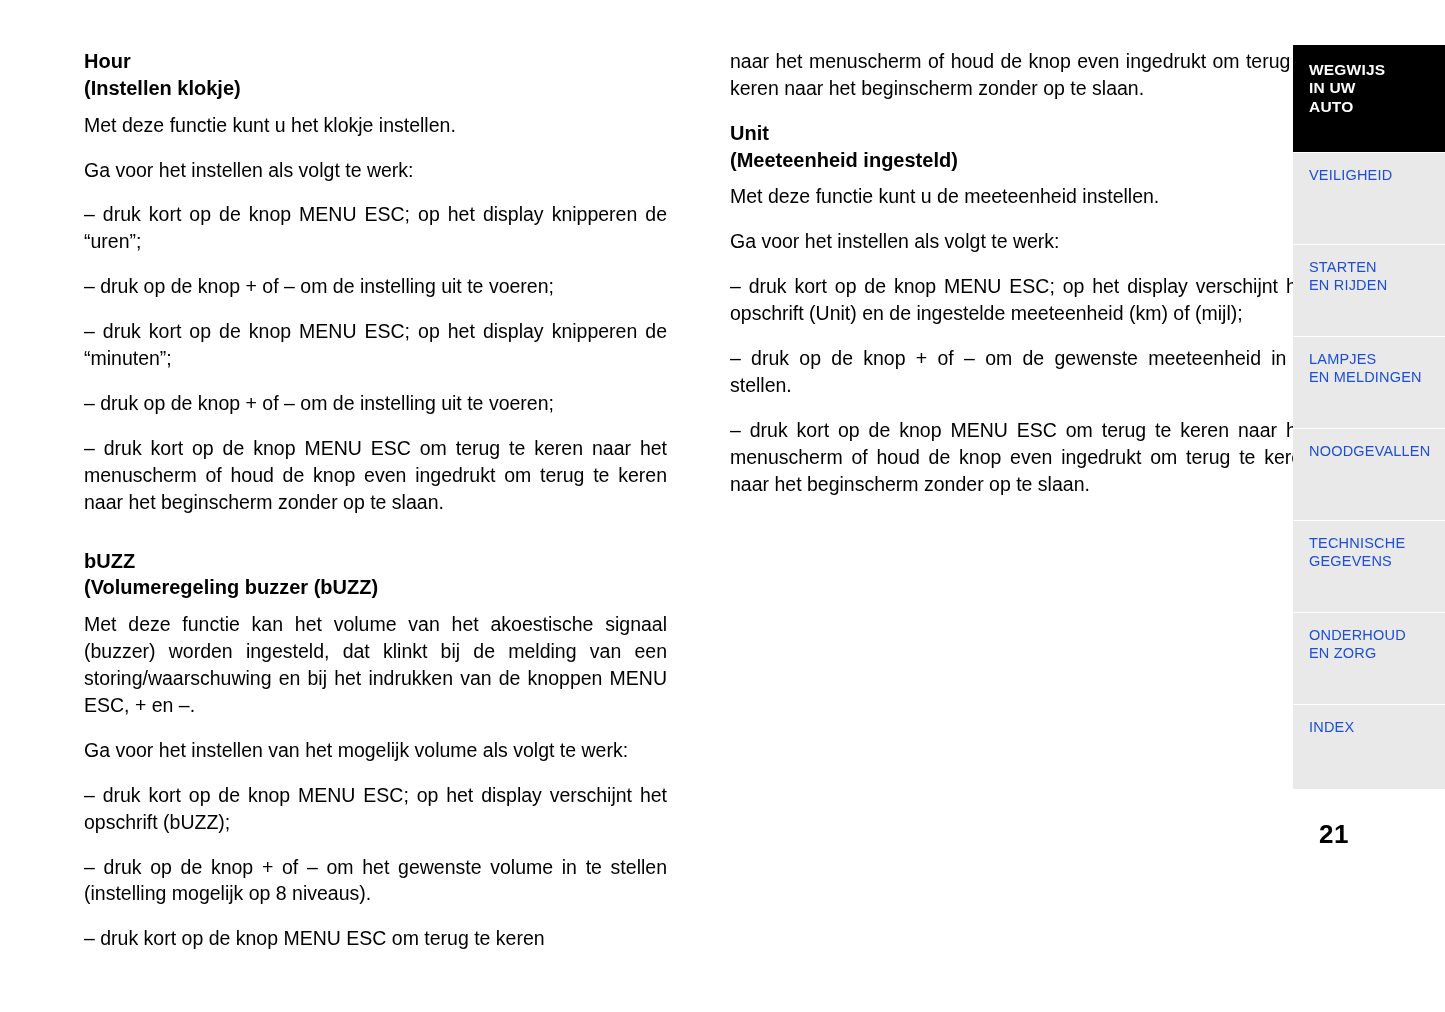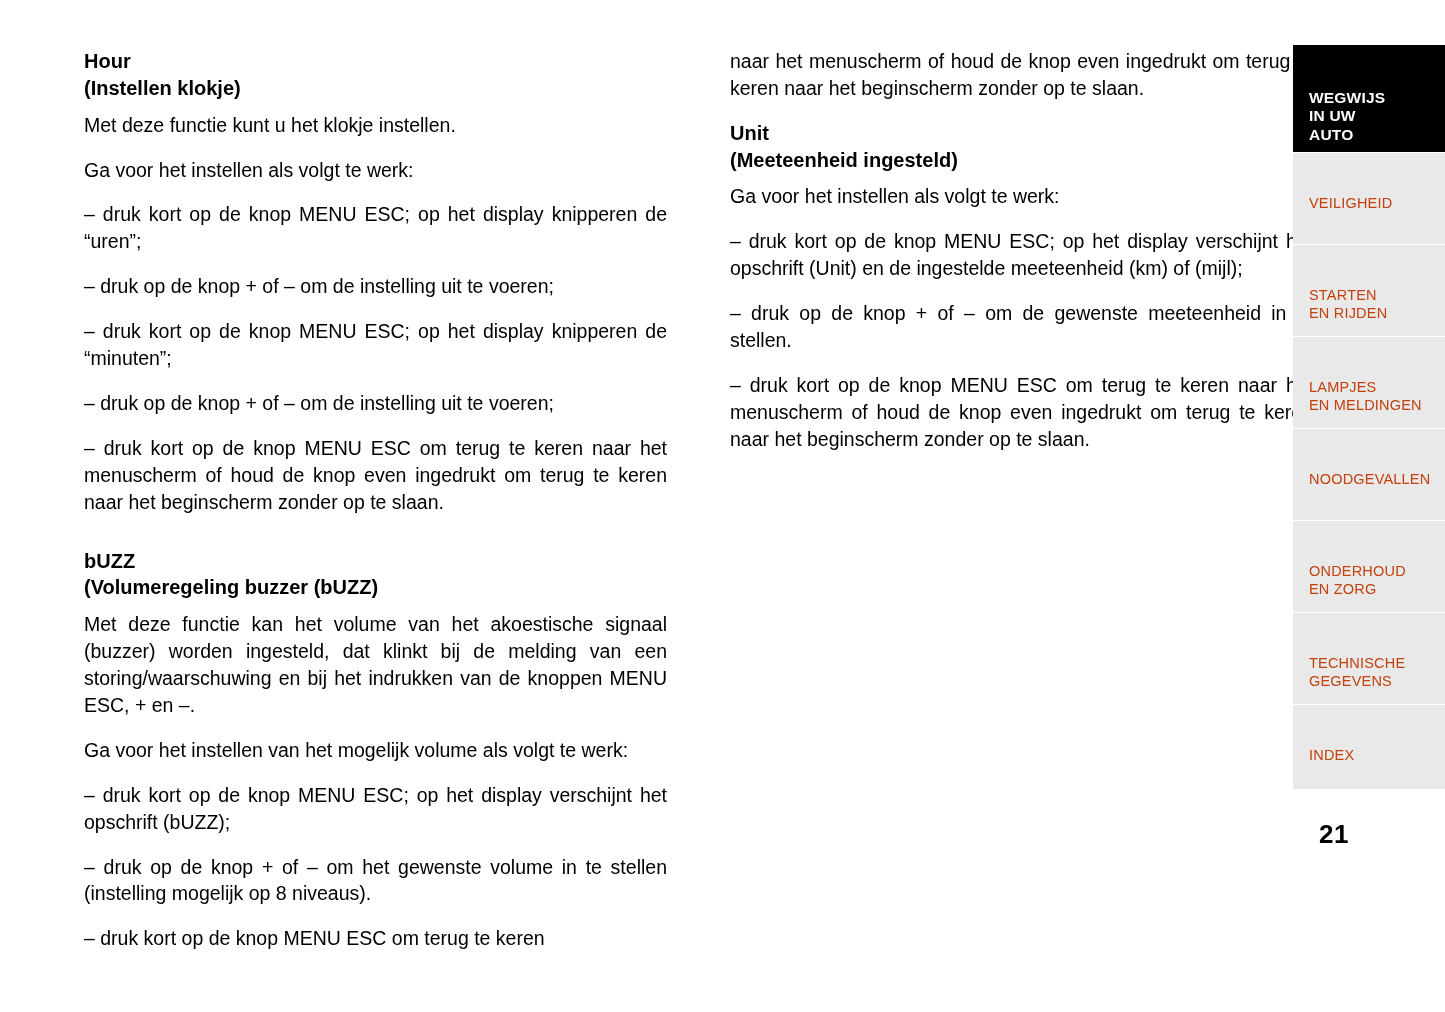--- a/index.html
+++ b/index.html
@@ -55,29 +55,29 @@
   .tabstrip {
     position: absolute;
     right: 0;
     top: 45px;
     width: 152px;
   }
   .tab {
     position: relative;
     width: 152px;
     background: #e9e9e9;
-    color: #c2410c;
+    color: #1d4ed8;
     box-sizing: border-box;
     padding: 14px 0 0 16px;
     font-size: 14.5px;
     line-height: 1.22;
     letter-spacing: .2px;
     border-bottom: 1px solid #ffffff;
   }
-  .tab .lbl { display: block; white-space: pre-line; margin-top: 28px; }
+  .tab .lbl { display: block; white-space: pre-line; }
   .tab.active {
     background: #000000;
     color: #ffffff;
     font-weight: bold;
     font-size: 15.5px;
     line-height: 1.18;
     padding-top: 16px;
   }
   .tab.h-108 { height: 108px; }
   .tab.h-92  { height: 92px; }
@@ -128,20 +128,21 @@
 
   <div class="col col-right">
 
     <p class="para">naar het menuscherm of houd de knop even ingedrukt om terug te keren naar het beginscherm zonder op te slaan.</p>
 
     <div class="heading">
       <span>Unit</span>
       <span class="line2">(Meeteenheid ingesteld)</span>
     </div>
 
+    <p class="para">Met deze functie kunt u de meeteenheid instellen.</p>
     <p class="para">Ga voor het instellen als volgt te werk:</p>
     <p class="para">– druk kort op de knop MENU ESC; op het display verschijnt het opschrift (Unit) en de ingestelde meeteenheid (km) of (mijl);</p>
     <p class="para">– druk op de knop + of – om de gewenste meeteenheid in te stellen.</p>
     <p class="para">– druk kort op de knop MENU ESC om terug te keren naar het menuscherm of houd de knop even ingedrukt om terug te keren naar het beginscherm zonder op te slaan.</p>
   </div>
 
   <div class="tabstrip">
     <div class="tab active h-108">
       <span class="lbl">WEGWIJS
 IN UW
@@ -155,26 +156,26 @@
 EN RIJDEN</span>
     </div>
     <div class="tab h-92">
       <span class="lbl">LAMPJES
 EN MELDINGEN</span>
     </div>
     <div class="tab h-92">
       <span class="lbl">NOODGEVALLEN</span>
     </div>
     <div class="tab h-92">
+      <span class="lbl">TECHNISCHE
+GEGEVENS</span>
+    </div>
+    <div class="tab h-92">
       <span class="lbl">ONDERHOUD
 EN ZORG</span>
-    </div>
-    <div class="tab h-92">
-      <span class="lbl">TECHNISCHE
-GEGEVENS</span>
     </div>
     <div class="tab h-85">
       <span class="lbl">INDEX</span>
     </div>
   </div>
 
   <div class="pagenum">21</div>
 </div>
 
 </body></html>

